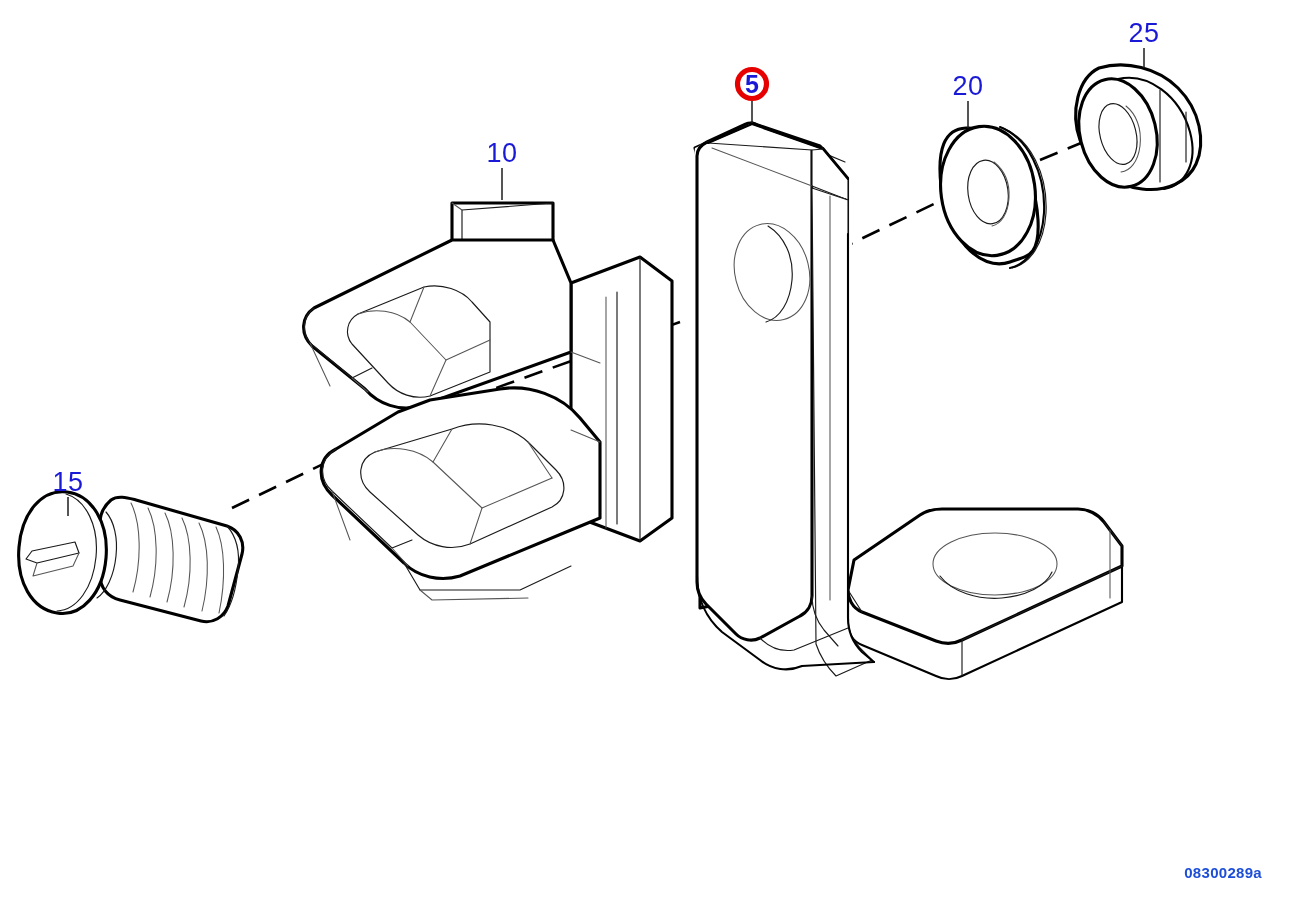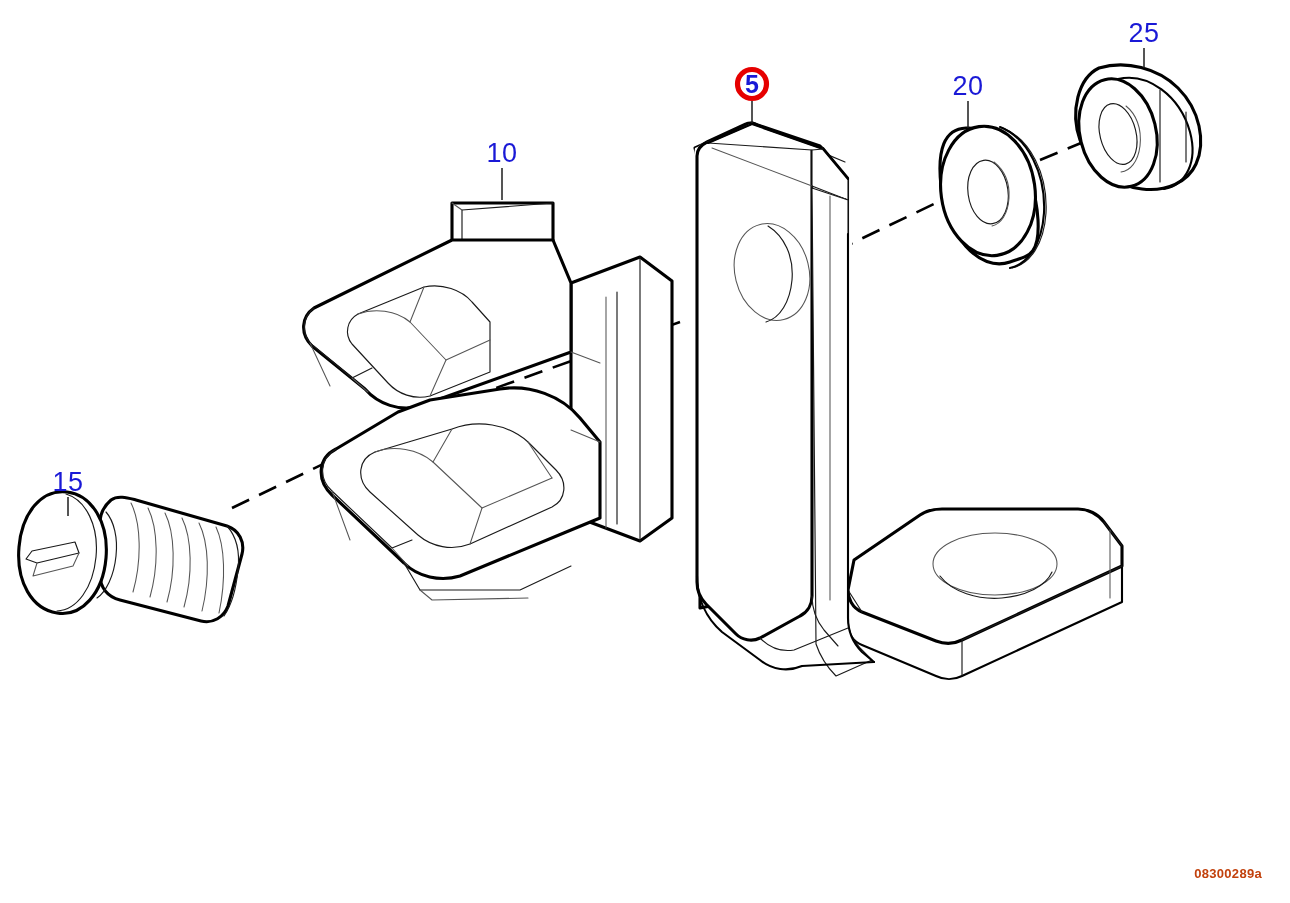--- a/index.html
+++ b/index.html
@@ -81,23 +81,23 @@
   .marker-ring {
     fill: #ffffff;
     stroke: #e60000;
     stroke-width: 5.2;
   }
   .drawing-number {
     position: absolute;
     right: 28px;
     bottom: 22px;
     font-family: "Liberation Sans", sans-serif;
-    font-size: 13px;
+    font-size: 15px;
     font-weight: bold;
-    color: #c2410c;
+    color: #1d4ed8;
     letter-spacing: 0.3px;
     white-space: nowrap;
   }
 </style>
 </head>
 <body>
 
 <div id="diagram-root">
 
   <svg id="diagram-svg" viewBox="0 0 1290 903" xmlns="http://www.w3.org/2000/svg">

